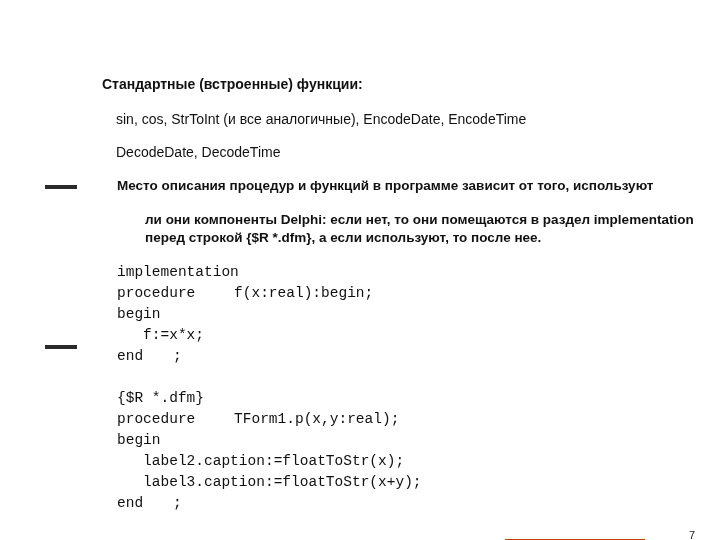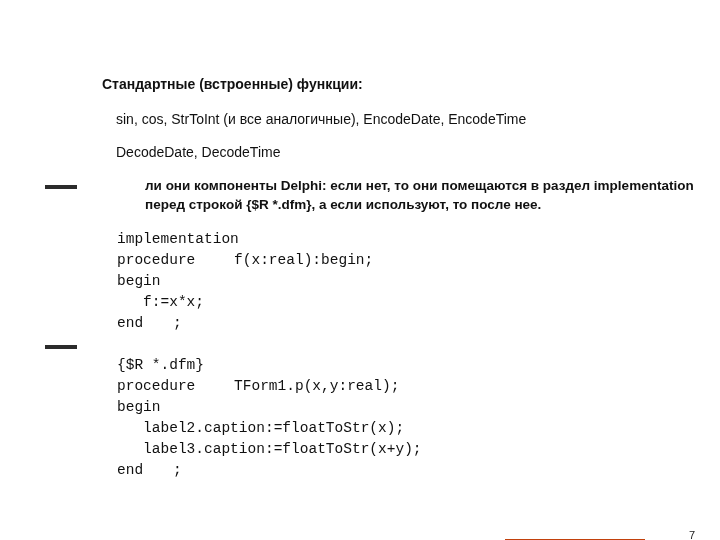--- a/index.html
+++ b/index.html
@@ -93,20 +93,21 @@
 <div class="accent-bar"></div>
 <div class="accent-bar2"></div>
 
 <div class="content">
 
   <div class="bold-line">Стандартные (встроенные) функции:</div>
   <div class="mono-indent">sin, cos, StrToInt (и все аналогичные), EncodeDate, EncodeTime</div>
   <div class="mono-indent">DecodeDate, DecodeTime</div>
 
   <div class="para">
+    <span>Место описания процедур и функций в программе зависит от того, используют</span>
     <span class="hang">ли они компоненты Delphi: если нет, то они помещаются в раздел implementation перед строкой {$R *.dfm}, а если используют, то после нее.</span>
   </div>
 
   <div class="code-block"><span class="kw">implementation</span>
 <span class="kw">procedure</span><span> f(x:real):begin;</span>
 <span class="kw">begin</span>
 <span>   f:=x*x;</span>
 <span class="kw">end</span><span>;</span>
 <span></span>
 <span>{$R *.dfm}</span>

